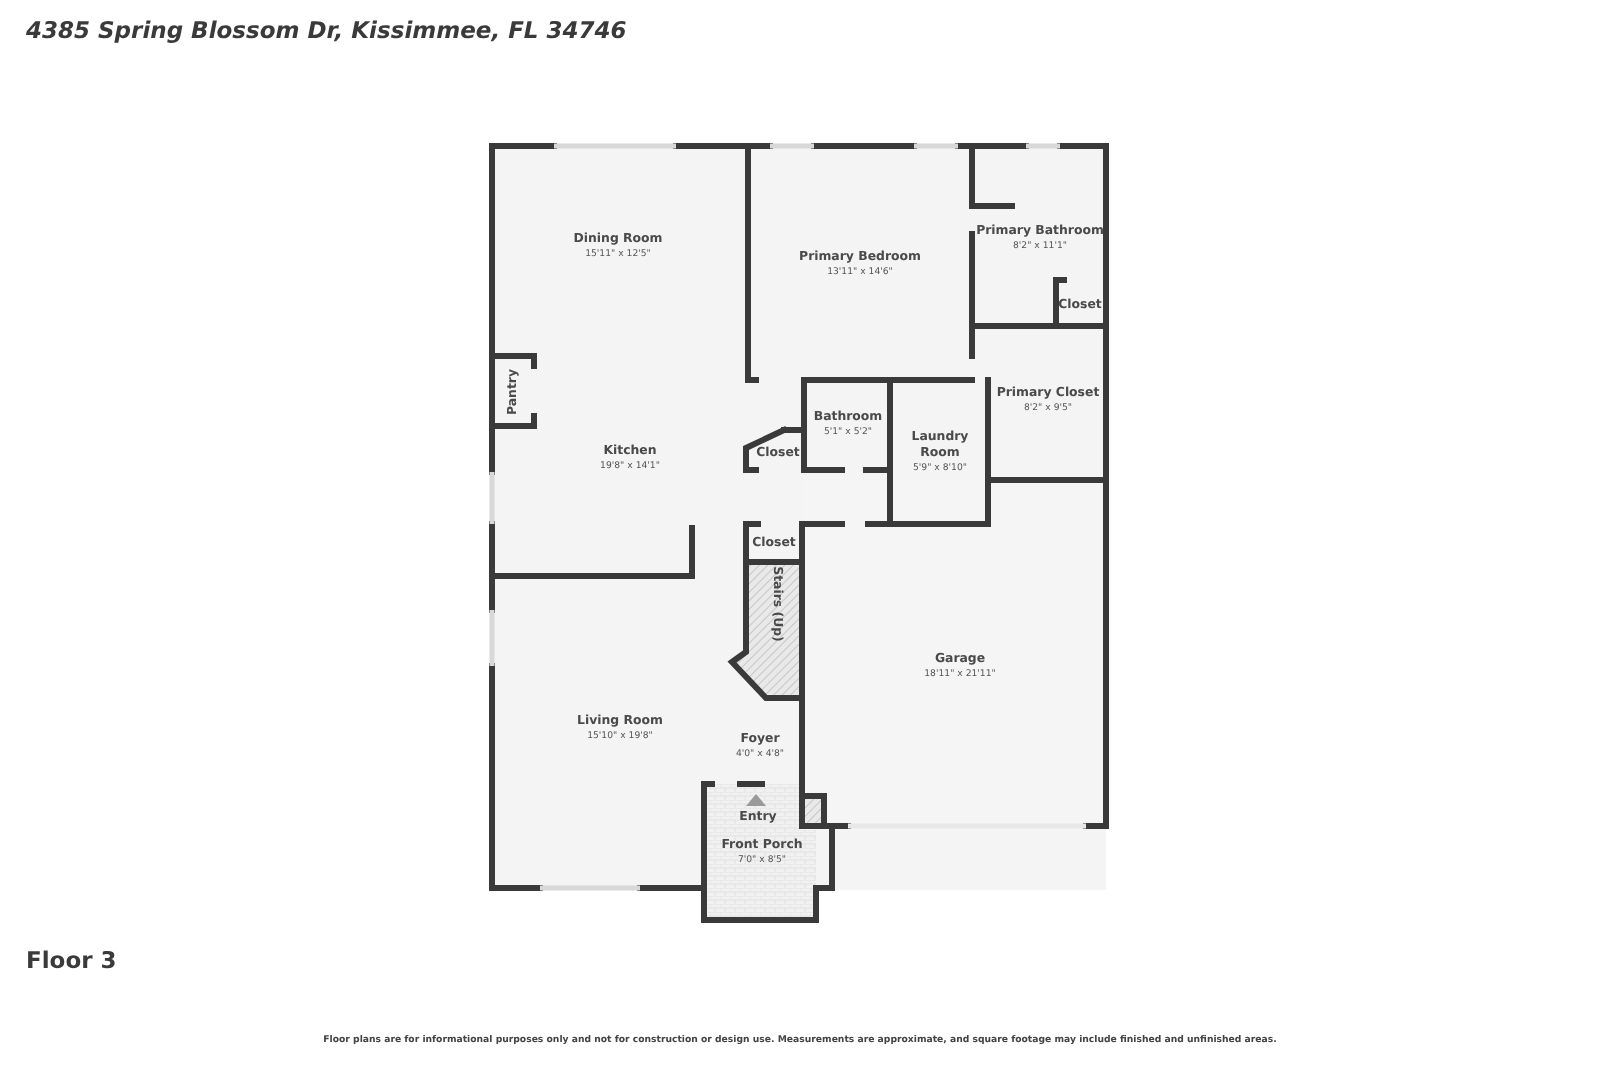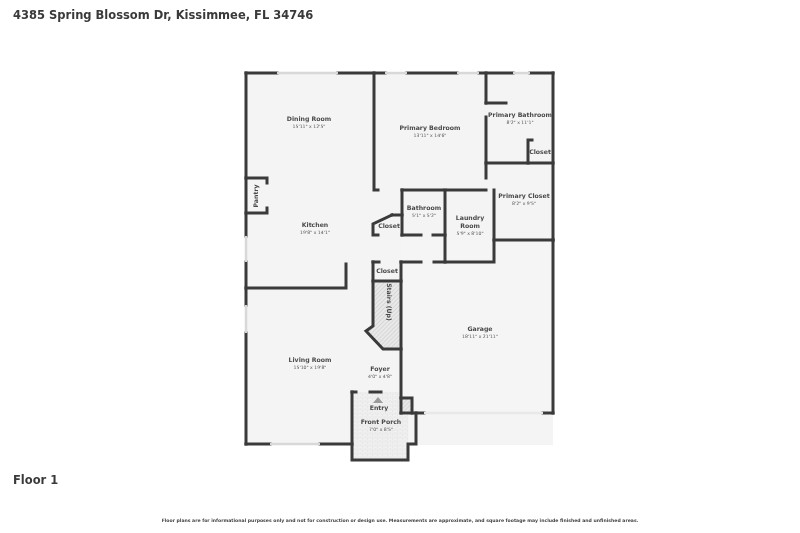--- a/index.html
+++ b/index.html
@@ -1,18 +1,18 @@
 <!DOCTYPE html>
 <html><head>
   <meta charset="utf-8">
   <style>
     html, body { margin: 0; padding: 0; background: #ffffff; }
     body { width: 800px; height: 533px; position: relative; overflow: hidden;
            font-family: "DejaVu Sans", "Liberation Sans", sans-serif; color: #333; }
-    .address { position: absolute; left: 13px; top: 8px; font-size: 11.5px; font-weight: bold; color: #3a3a3a; }
+    .address { position: absolute; left: 13px; top: 8px; font-size: 11.5px; font-weight: bold; color: #3a3a3a; font-style: italic; }
     .floor-label { position: absolute; left: 13px; top: 473px; font-size: 11.5px; font-weight: bold; color: #3a3a3a; }
     .disclaimer { position: absolute; left: 0; width: 800px; top: 518px; text-align: center; font-size: 4.6px; color: #444; font-weight: bold; }
     svg.plan { position: absolute; left: 0; top: 0; }
     .rname { font-size: 6.2px; font-weight: bold; fill: #4a4a4a; text-anchor: middle; }
     .rdim { font-size: 4.6px; fill: #555; text-anchor: middle; }
   </style>
 </head>
 <body>
 
 <div class="address">4385 Spring Blossom Dr, Kissimmee, FL 34746</div>
@@ -170,14 +170,14 @@
   </g>
   <g>
     <text class="rname" x="379" y="410">Entry</text>
   </g>
   <g>
     <text class="rname" x="381" y="424">Front Porch</text>
     <text class="rdim" x="381" y="431">7'0" x 8'5"</text>
   </g>
 </svg>
 
-<div class="floor-label">Floor 1</div>
+<div class="floor-label">Floor 3</div>
 <div class="disclaimer">Floor plans are for informational purposes only and not for construction or design use. Measurements are approximate, and square footage may include finished and unfinished areas.</div>
 
 </body></html>

